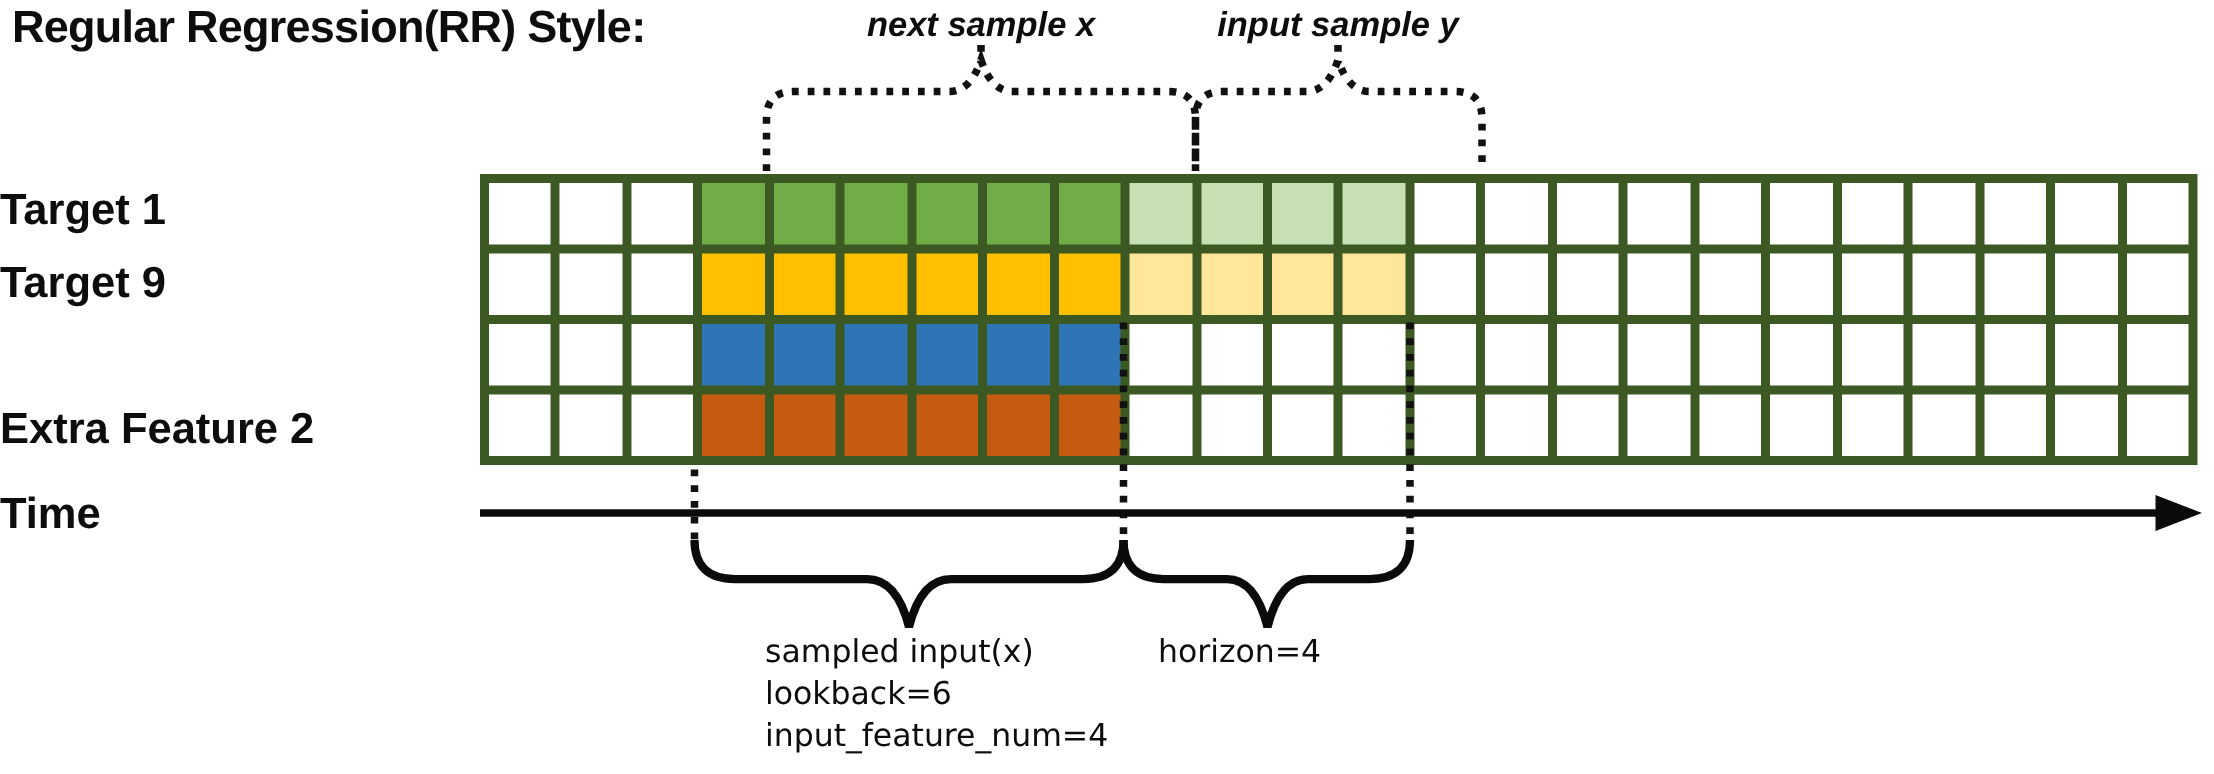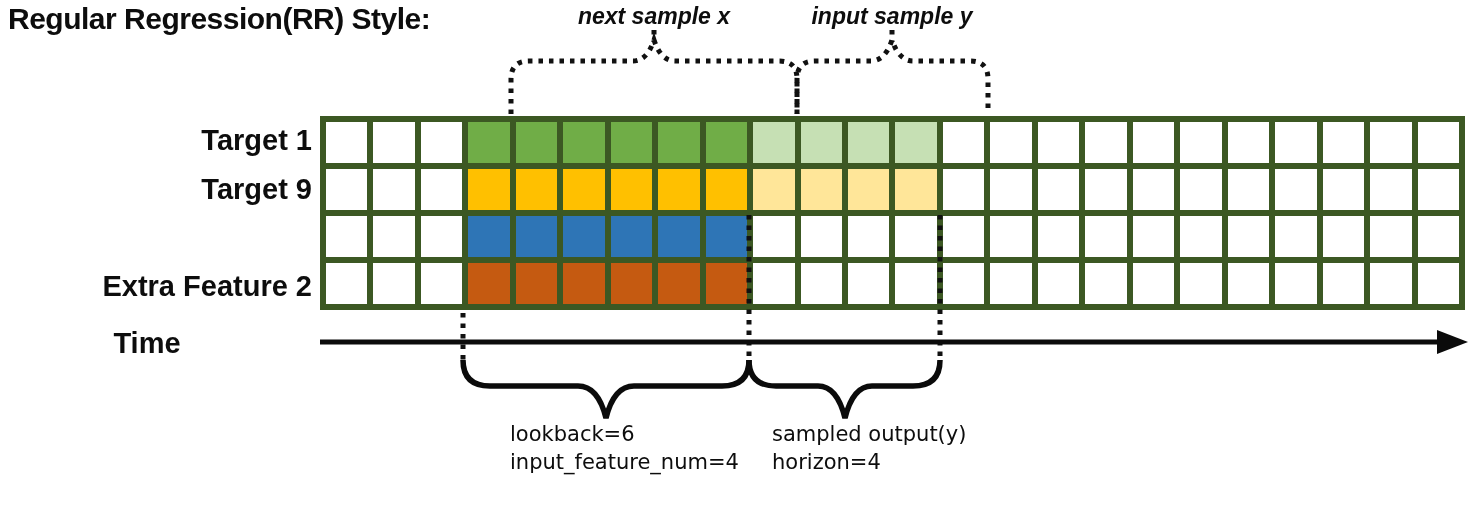--- a/index.html
+++ b/index.html
@@ -18,25 +18,25 @@
   #next-x{left:654px;}
   #next-y{left:892px;}
   #grid{
     position:absolute;left:320px;top:116px;width:1145px;height:194px;
     background:#3C5823;display:grid;
     grid-template-columns:repeat(24,1fr);grid-template-rows:repeat(4,1fr);
     gap:6px;padding:6px;box-sizing:border-box;z-index:1;
   }
   #grid .cell{background:#ffffff;}
   .row-label{
-    position:absolute;left:0;width:312px;text-align:right;
+    position:absolute;left:0;width:312px;
     font-size:29px;font-weight:bold;height:48px;line-height:48px;white-space:nowrap;
   }
   .time-label{
-    position:absolute;left:0;width:294px;top:327px;text-align:center;
+    position:absolute;left:0;width:294px;top:327px;text-align:left;
     font-size:29px;font-weight:bold;line-height:32px;
   }
   #overlay{position:absolute;left:0;top:0;z-index:5;pointer-events:none;}
   .note-block{
     position:absolute;top:420px;font-size:21px;line-height:28px;
     font-family:"DejaVu Sans","Liberation Sans",sans-serif;font-weight:500;
     white-space:nowrap;z-index:6;
   }
   #note-input{left:510px;}
   #note-output{left:772px;}
@@ -169,22 +169,22 @@
     <path d="M 940 215 L 940 360" fill="none" stroke="#111111" stroke-width="5" stroke-dasharray="4.5 6"></path>
 
     <line x1="320" y1="342" x2="1440" y2="342" stroke="#0b0b0b" stroke-width="5"></line>
     <polygon points="1468,342 1437,330 1437,354" fill="#0b0b0b"></polygon>
 
     <path d="M 463 360 Q 463 386 490 386 L 578 386 Q 598 386 606 418 Q 614 386 634 386 L 722 386 Q 749 386 749 360" fill="none" stroke="#0b0b0b" stroke-width="5.5"></path>
     <path d="M 749 360 Q 749 386 776 386 L 818 386 Q 837 386 845 418 Q 853 386 872 386 L 913 386 Q 940 386 940 360" fill="none" stroke="#0b0b0b" stroke-width="5.5"></path>
   </svg>
 
   <div class="note-block" id="note-input">
+    <div>sampled input(x)</div>
     <div>lookback=6</div>
     <div>input_feature_num=4</div>
   </div>
 
   <div class="note-block" id="note-output">
-    <div>sampled output(y)</div>
     <div>horizon=4</div>
   </div>
 
 </div>
 
 </body></html>

